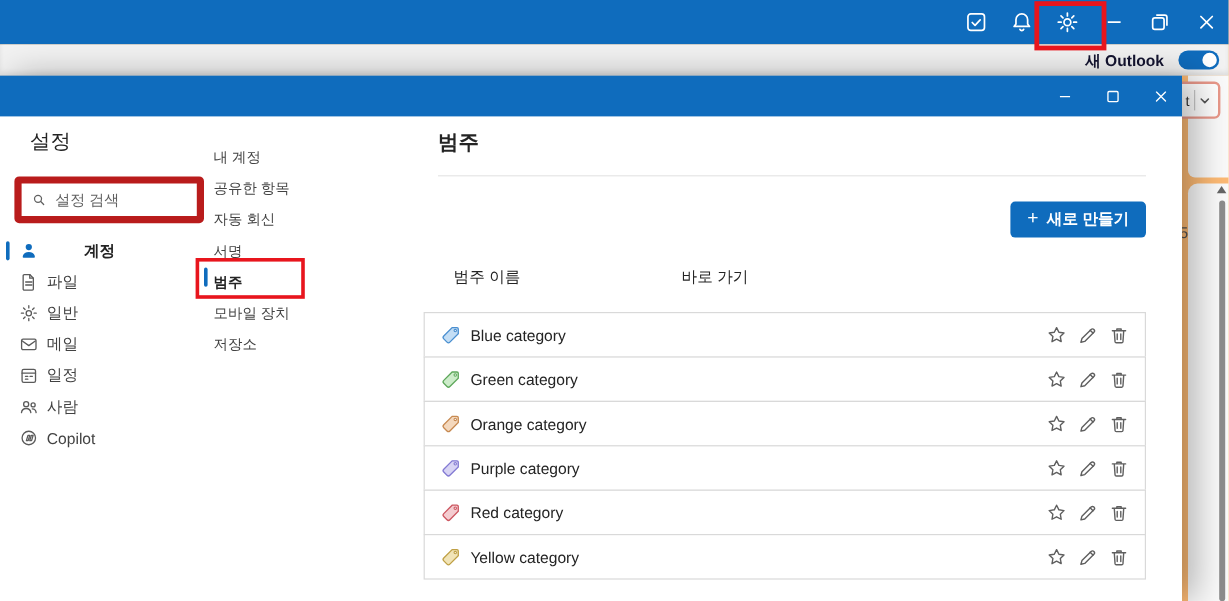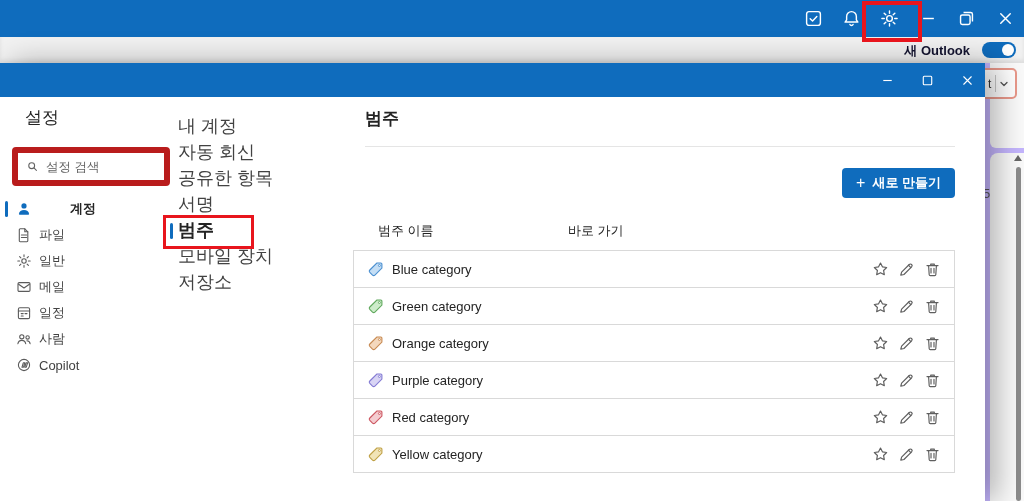--- a/index.html
+++ b/index.html
@@ -1,17 +1,17 @@
 <!DOCTYPE html>
 <html><head>
 <meta charset="utf-8">
 <style>
   html,body{margin:0;padding:0;}
   .screen{position:relative;width:1024px;height:501px;overflow:hidden;
-    font-family:"Liberation Sans",sans-serif;background:#c4b5fd;color:#242424;}
+    font-family:"Liberation Sans",sans-serif;background:#fdba74;color:#242424;}
 
   
   .topbar{position:absolute;left:0;top:0;width:1024px;height:37px;background:#0f6cbd;}
   .tb-icon{position:absolute;top:9px;width:19px;height:19px;color:#fff;cursor:pointer;}
   .tb-icon svg{width:19px;height:19px;display:block;}
   .tb-myday{left:804px;} .tb-bell{left:842px;} .tb-gear{left:880px;}
   .tb-min{left:919px;} .tb-restore{left:957px;} .tb-close{left:996px;}
 
   .annot{position:absolute;border:4px solid #e8151d;z-index:40;pointer-events:none;}
   .annot-gear{left:862px;top:1px;width:52px;height:33px;}
@@ -59,39 +59,39 @@
   .nav{margin-top:10px;}
   .nav-item{position:relative;height:26px;display:flex;align-items:center;padding-left:16px;
     font-size:13px;color:#424242;cursor:pointer;}
   .nav-item svg{width:16px;height:16px;color:#5b5b5b;flex:0 0 16px;margin-right:7px;}
   .nav-item.sel{font-weight:700;color:#242424;gap:31px;}
   .nav-item.sel svg{color:#0f6cbd;}
   .nav-item.sel::before{content:"";position:absolute;left:5px;top:5px;width:3px;height:16px;border-radius:2px;background:#0f6cbd;}
 
   
   .col2{width:188px;flex:0 0 188px;padding-top:17px;}
-  .sub-item{position:relative;height:26px;display:flex;align-items:flex-start;padding-left:13px;
-    font-size:18px;color:#424242;cursor:pointer;}
+  .sub-item{position:relative;height:26px;display:flex;align-items:flex-end;padding-left:13px;
+    font-size:12px;color:#424242;cursor:pointer;}
   .sub-item.sel{font-weight:700;color:#242424;}
   .sub-item.sel::before{content:"";position:absolute;left:5px;top:5px;width:3px;height:16px;border-radius:2px;background:#0f6cbd;}
 
   
   .main{flex:1;padding:10px 30px 0 0;}
   .main-h1{font-size:17px;font-weight:700;line-height:24px;margin-left:12px;}
   .divider{height:1px;background:#e5e5e5;margin:15px 0 0 12px;}
   .desc-row{display:flex;margin-top:9px;}
   .desc{margin-left:12px;width:480px;font-size:13px;line-height:21px;color:#2b2b2b;}
   .new-btn{margin-left:auto;margin-top:12px;align-self:flex-start;height:30px;background:#0f6cbd;color:#fff;
     border:none;border-radius:4px;font-size:13px;font-weight:700;padding:0 14px;display:flex;
     align-items:center;gap:7px;cursor:pointer;font-family:"Liberation Sans",sans-serif;}
   .new-btn .plus{font-size:16px;font-weight:400;line-height:1;}
   .thead{position:relative;height:22px;margin-top:22px;font-size:13px;color:#242424;}
   .thead .c1{position:absolute;left:25px;top:2px;}
   .thead .c2{position:absolute;left:215px;top:2px;}
-  .rows{margin-top:8px;}
+  .rows{margin-top:18px;}
   .cat-row{height:36px;border:1px solid #d9d9d9;margin-top:-1px;display:flex;align-items:center;
     padding:0 13px;background:#fff;cursor:pointer;}
   .cat-row:first-child{margin-top:0;}
   .tag{width:17px;height:17px;flex:0 0 17px;margin-right:8px;}
   .cat-name{font-size:13px;color:#242424;}
   .row-actions{margin-left:auto;display:flex;gap:9px;}
   .act{width:17px;height:17px;color:#5f5f5f;cursor:pointer;}
   .act svg{width:17px;height:17px;display:block;}
 </style>
 </head>
@@ -243,24 +243,24 @@
             <span>Copilot</span>
           </div>
         </div>
       </div>
 
       <div class="col2">
         <div class="sub-item">
             <span>내 계정</span>
           </div>
         <div class="sub-item">
+            <span>공유한 항목</span>
+          </div>
+        <div class="sub-item">
             <span>자동 회신</span>
-          </div>
-        <div class="sub-item">
-            <span>공유한 항목</span>
           </div>
         <div class="sub-item">
             <span>서명</span>
           </div>
         <div class="sub-item sel">
             <span>범주</span>
           </div>
         <div class="sub-item">
             <span>모바일 장치</span>
           </div>

